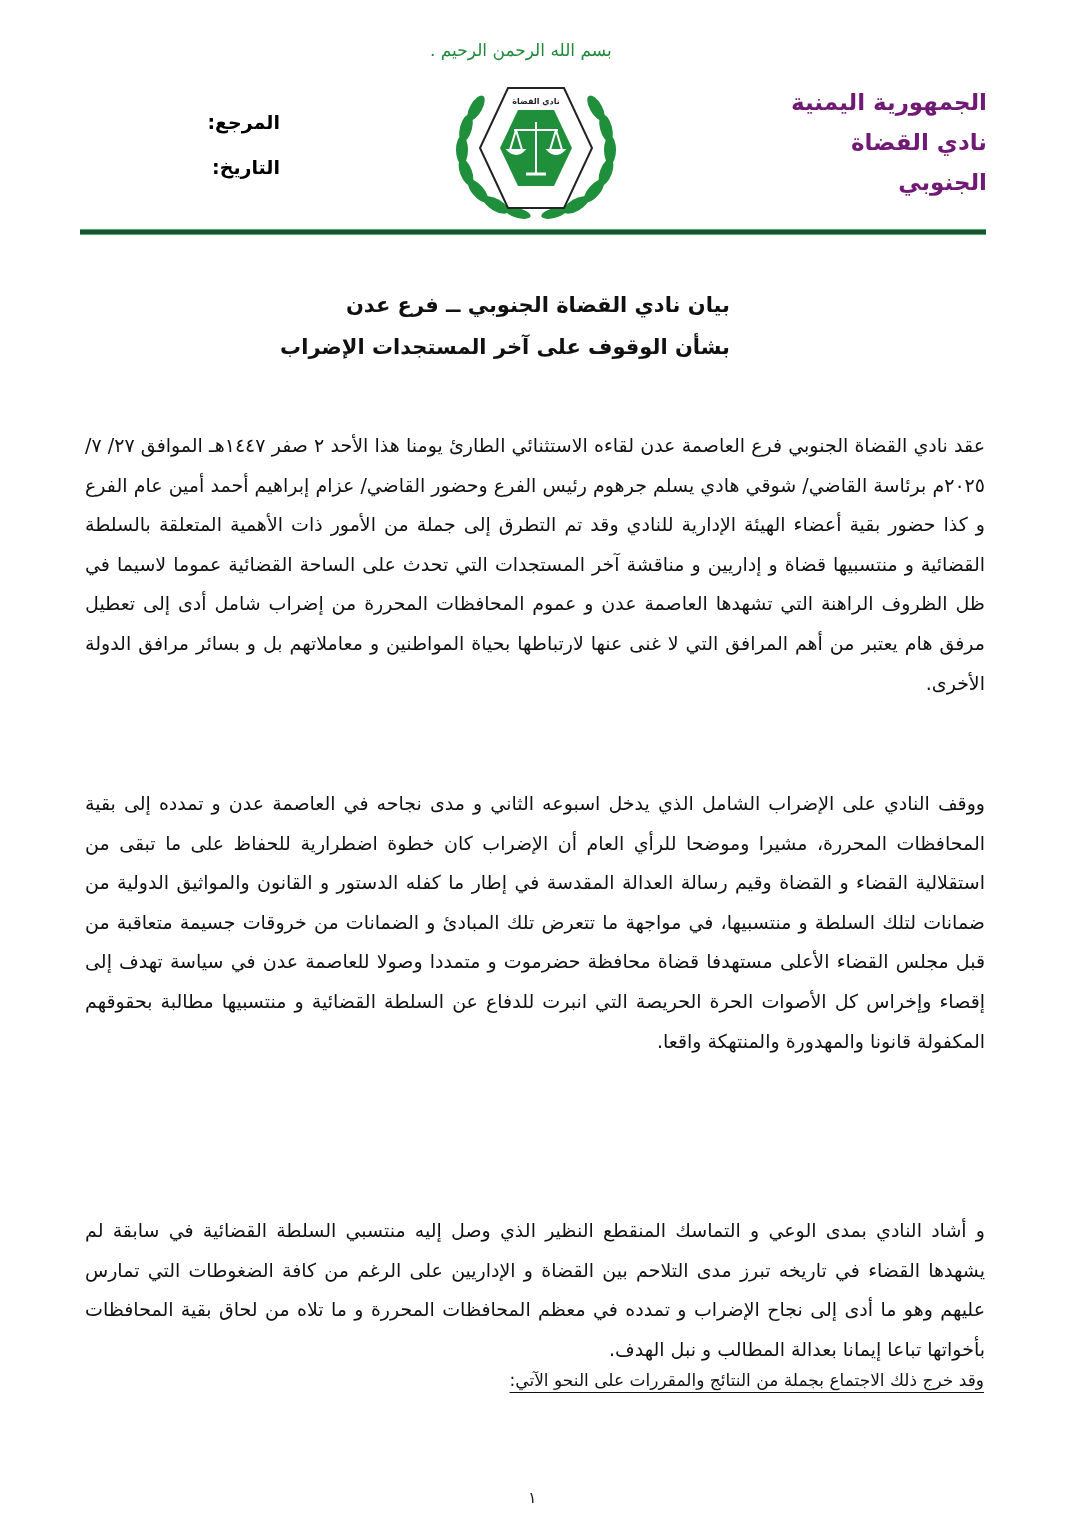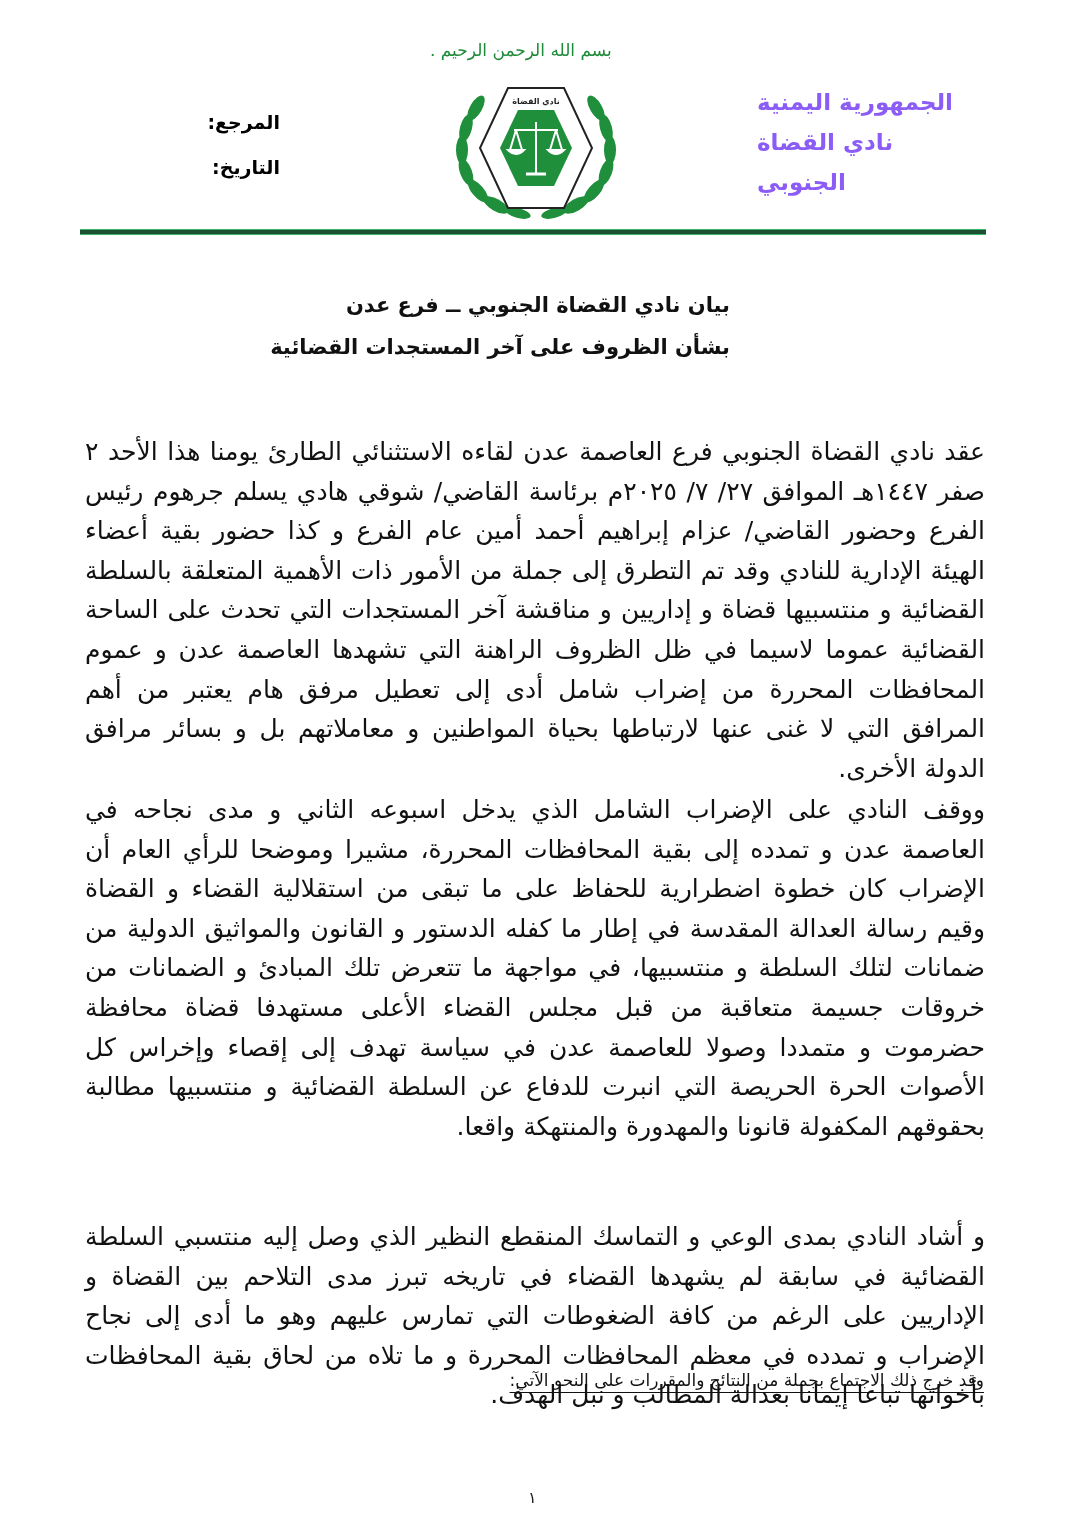--- a/index.html
+++ b/index.html
@@ -1,31 +1,31 @@
 <!DOCTYPE html>
 <html><head>
   <meta charset="utf-8">
   <style>
     html, body { margin:0; padding:0; background:#ffffff; }
     body { width:1079px; height:1536px; position:relative; overflow:hidden;
            font-family:"DejaVu Sans", sans-serif; color:#111; }
     .letterhead { position:absolute; left:0; top:0; width:1079px; height:240px; }
     .basmala { position:absolute; left:430px; top:40px; width:200px; text-align:left;
                direction:rtl; color:#1f8a3a; font-family:"DejaVu Serif", serif; font-size:17px; }
-    .org { position:absolute; right:92px; top:82px; width:230px; direction:rtl; text-align:left;
-           color:#8b5cf6; font-weight:bold; font-size:23px; line-height:40px; }
+    .org { position:absolute; right:92px; top:82px; width:230px; direction:rtl; text-align:right;
+           color:#701a75; font-weight:bold; font-size:23px; line-height:40px; }
     .refs { position:absolute; left:190px; top:100px; width:90px; direction:rtl; text-align:right;
             color:#000000; font-weight:bold; font-size:19px; line-height:45px; }
     .logo { position:absolute; left:446px; top:78px; width:180px; height:145px; }
     .rule { position:absolute; left:80px; top:229px; width:906px; height:4px; background:#1d5132;
             border-top:1px solid #3db36a; border-bottom:1px solid #3db36a; box-sizing:content-box; }
     .title { position:absolute; left:200px; top:284px; width:530px; direction:rtl; text-align:right;
              font-weight:bold; font-size:21px; line-height:42px; color:#111; }
     .body { position:absolute; left:85px; width:900px; direction:rtl; text-align:justify;
-            text-align-last:right; font-size:25px; line-height:39.6px; color:#111; }
+            text-align-last:right; font-size:19px; line-height:39.6px; color:#111; }
     .p1 { top:407px; }
     .p2 { top:765px; }
     .p3 { top:1192px; }
     .conclusion { position:absolute; right:95px; top:1370px; direction:rtl; font-size:17px;
                   text-decoration:underline; text-underline-offset:6px; color:#111; }
     .page-num { position:absolute; left:528px; top:1488px; font-size:16px; color:#222; }
   </style>
 </head>
 <body>
 
@@ -77,21 +77,21 @@
       <line x1="80" y1="96" x2="100" y2="96" stroke-width="3"></line>
     </g>
     <text x="90" y="26" font-size="8" text-anchor="middle" fill="#222" font-weight="bold" font-family="DejaVu Sans, sans-serif" direction="rtl">نادي القضاة</text>
   </svg>
 
   <div class="rule"></div>
 </div>
 
 <div class="title">
   <div>بيان نادي القضاة الجنوبي ــ فرع عدن</div>
-  <div>بشأن الظروف على آخر المستجدات القضائية</div>
+  <div>بشأن الوقوف على آخر المستجدات الإضراب</div>
 </div>
 
 <p class="body p1">عقد نادي القضاة الجنوبي فرع العاصمة عدن لقاءه الاستثنائي الطارئ يومنا هذا الأحد ٢ صفر ١٤٤٧هـ الموافق ٢٧/ ٧/ ٢٠٢٥م برئاسة القاضي/ شوقي هادي يسلم جرهوم رئيس الفرع وحضور القاضي/ عزام إبراهيم أحمد أمين عام الفرع و كذا حضور بقية أعضاء الهيئة الإدارية للنادي وقد تم التطرق إلى جملة من الأمور ذات الأهمية المتعلقة بالسلطة القضائية و منتسبيها قضاة و إداريين و مناقشة آخر المستجدات التي تحدث على الساحة القضائية عموما لاسيما في ظل الظروف الراهنة التي تشهدها العاصمة عدن و عموم المحافظات المحررة من إضراب شامل أدى إلى تعطيل مرفق هام يعتبر من أهم المرافق التي لا غنى عنها لارتباطها بحياة المواطنين و معاملاتهم بل و بسائر مرافق الدولة الأخرى.</p>
 <p class="body p2">ووقف النادي على الإضراب الشامل الذي يدخل اسبوعه الثاني و مدى نجاحه في العاصمة عدن و تمدده إلى بقية المحافظات المحررة، مشيرا وموضحا للرأي العام أن الإضراب كان خطوة اضطرارية للحفاظ على ما تبقى من استقلالية القضاء و القضاة وقيم رسالة العدالة المقدسة في إطار ما كفله الدستور و القانون والمواثيق الدولية من ضمانات لتلك السلطة و منتسبيها، في مواجهة ما تتعرض تلك المبادئ و الضمانات من خروقات جسيمة متعاقبة من قبل مجلس القضاء الأعلى مستهدفا قضاة محافظة حضرموت و متمددا وصولا للعاصمة عدن في سياسة تهدف إلى إقصاء وإخراس كل الأصوات الحرة الحريصة التي انبرت للدفاع عن السلطة القضائية و منتسبيها مطالبة بحقوقهم المكفولة قانونا والمهدورة والمنتهكة واقعا.</p>
 <p class="body p3">و أشاد النادي بمدى الوعي و التماسك المنقطع النظير الذي وصل إليه منتسبي السلطة القضائية في سابقة لم يشهدها القضاء في تاريخه تبرز مدى التلاحم بين القضاة و الإداريين على الرغم من كافة الضغوطات التي تمارس عليهم  وهو ما أدى إلى نجاح الإضراب و تمدده في معظم المحافظات المحررة و ما تلاه من لحاق بقية المحافظات بأخواتها تباعا إيمانا بعدالة المطالب و نبل الهدف.</p>
 
 <div class="conclusion">وقد خرج ذلك الاجتماع بجملة من النتائج والمقررات على النحو الآتي:</div>
 
 <div class="page-num">١</div>
 

